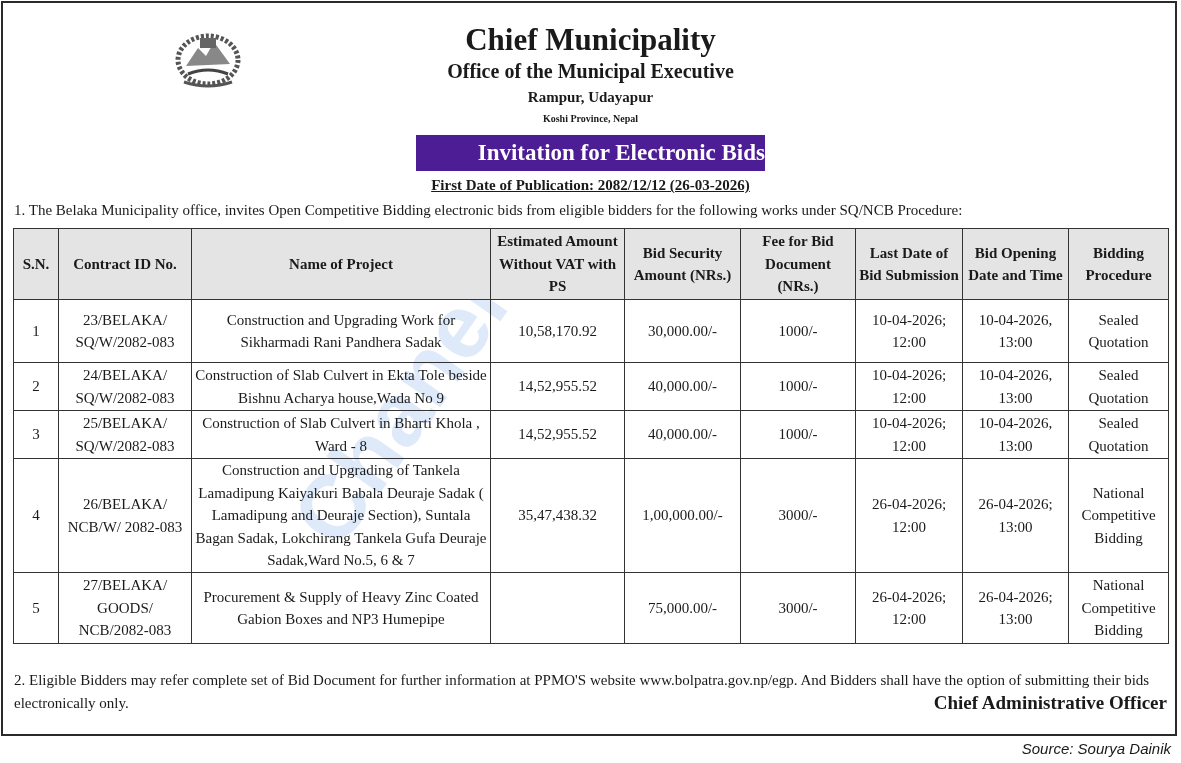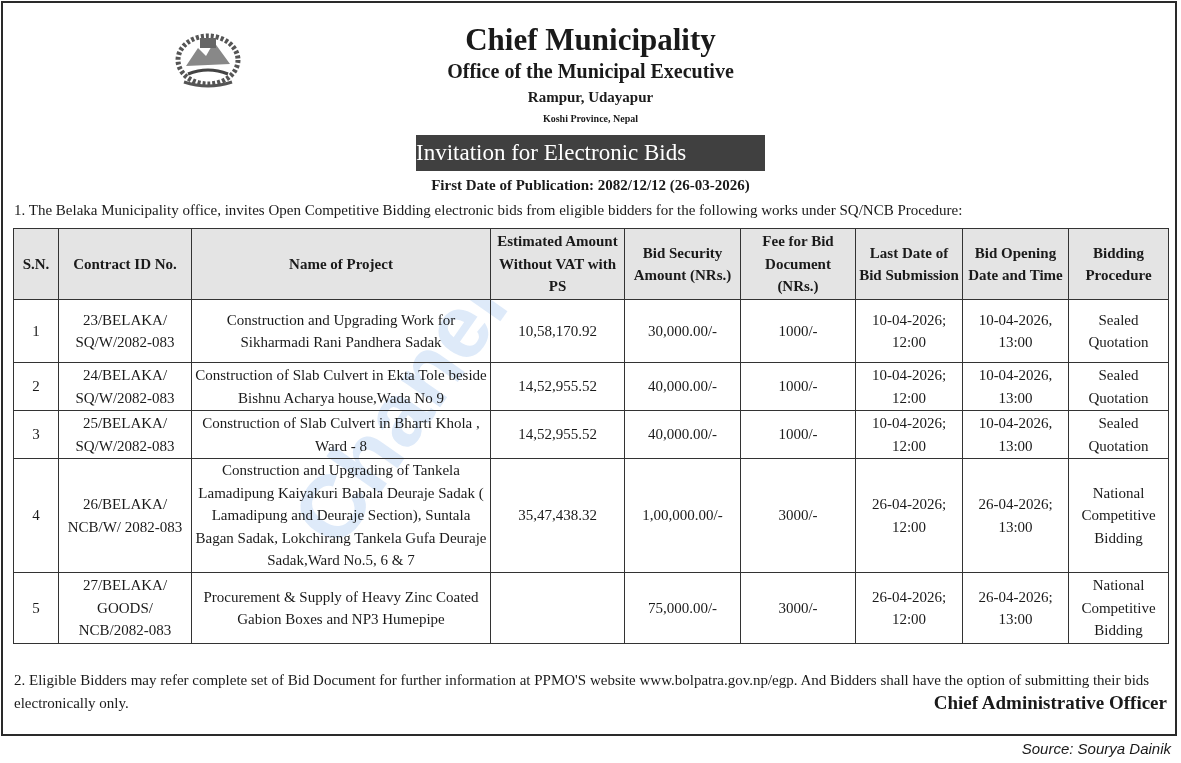--- a/index.html
+++ b/index.html
@@ -12,24 +12,24 @@
       border: 2px solid #2a2a2a; box-sizing: border-box;
     }
     .emblem { position: absolute; left: 172px; top: 28px; width: 72px; height: 60px; }
     .hdr { position: absolute; left: 0; width: 1181px; text-align: center; font-weight: bold; }
     .title { top: 22px; font-size: 31px; }
     .office { top: 60px; font-size: 20px; }
     .addr1 { top: 89px; font-size: 15px; }
     .addr2 { top: 113px; font-size: 10px; }
     .banner {
       position: absolute; left: 416px; top: 135px; width: 349px; height: 36px;
-      background: #404040; color: #fff; font-weight: normal; font-size: 23px;
-      text-align: left; line-height: 36px;
+      background: #4c1d95; color: #fff; font-weight: bold; font-size: 23px;
+      text-align: right; line-height: 36px;
     }
-    .pubdate { top: 177px; font-size: 15px; }
+    .pubdate { top: 177px; font-size: 15px; text-decoration: underline; }
     .para1 { position: absolute; left: 14px; top: 202px; font-size: 15px; }
     table.bids {
       position: absolute; left: 13px; top: 228px; width: 1155px;
       border-collapse: collapse; font-size: 15px; table-layout: fixed;
     }
     table.bids th, table.bids td {
       border: 1px solid #333; text-align: center; vertical-align: middle; padding: 0 3px; line-height: 22.5px;
     }
     table.bids th { background: #e4e4e4; font-weight: bold; height: 70px; }
     .para2 { position: absolute; left: 14px; top: 651px; width: 1155px; font-size: 15px; line-height: 23px; margin-top: 18px; }

